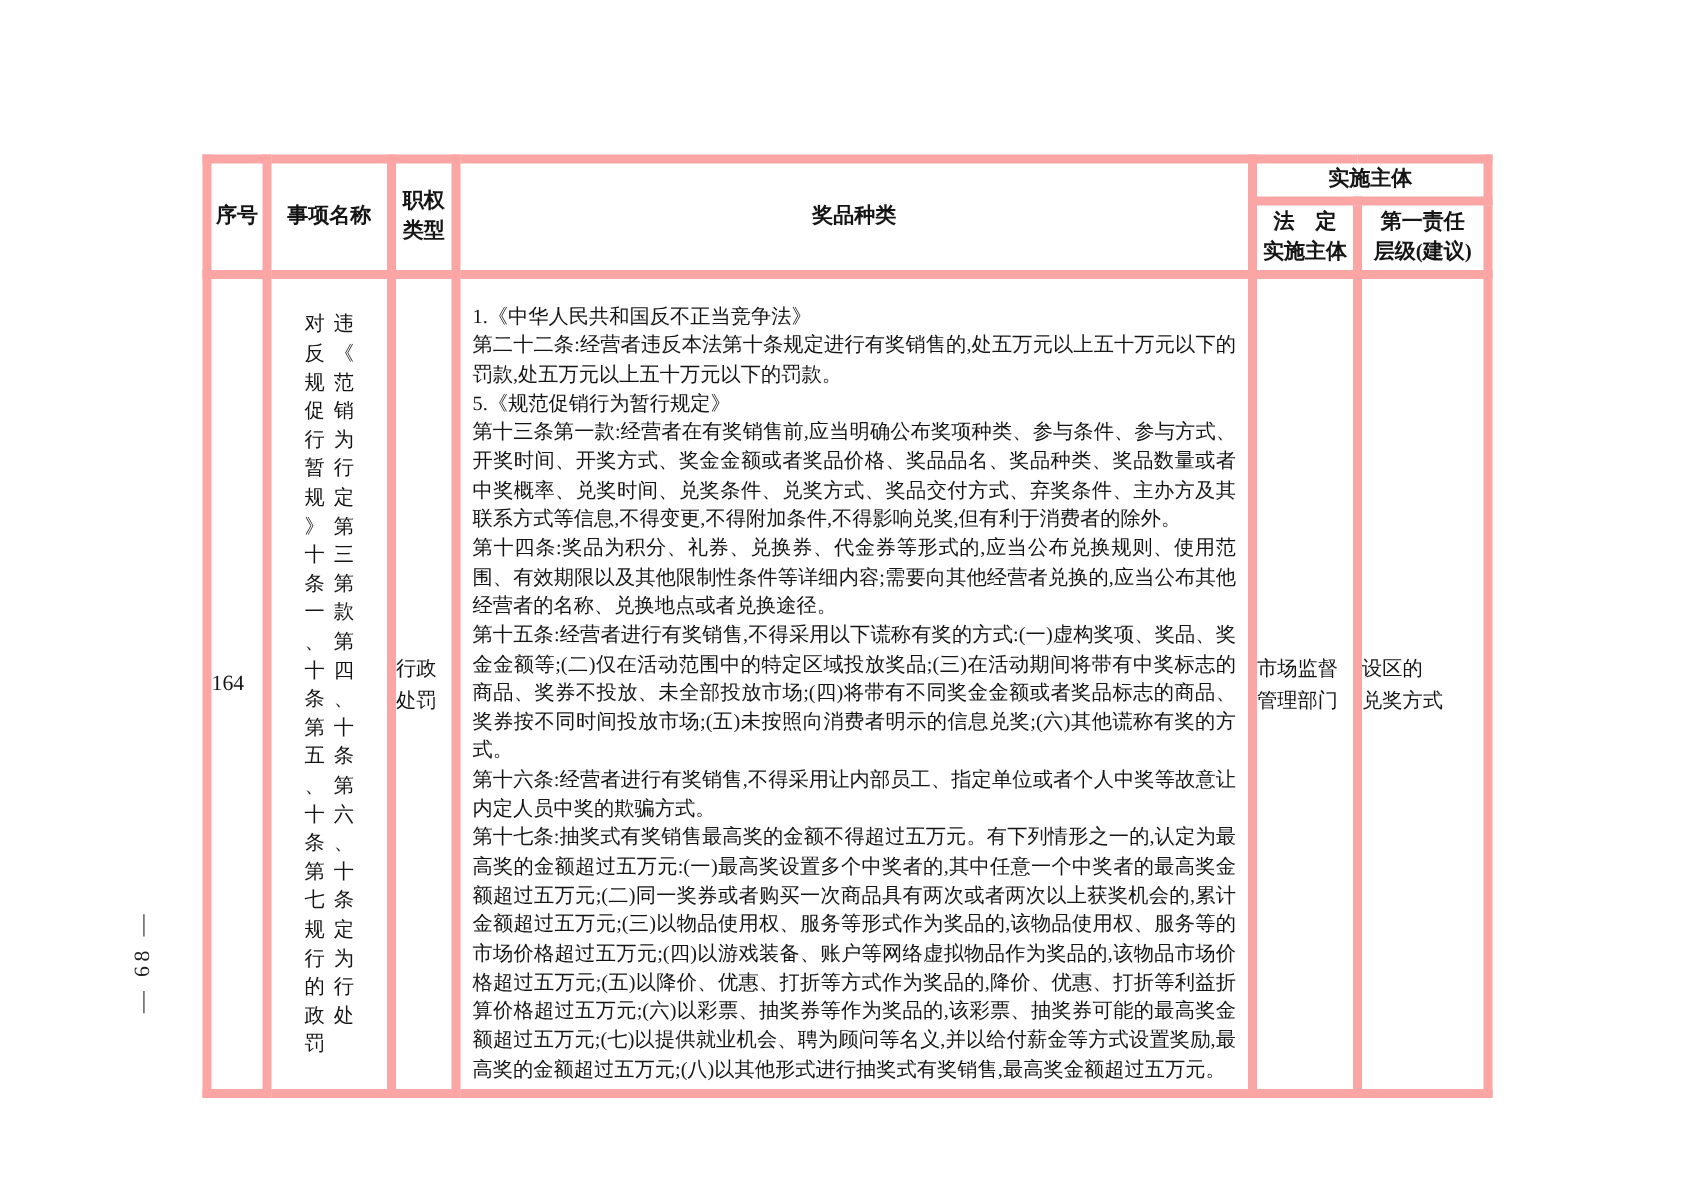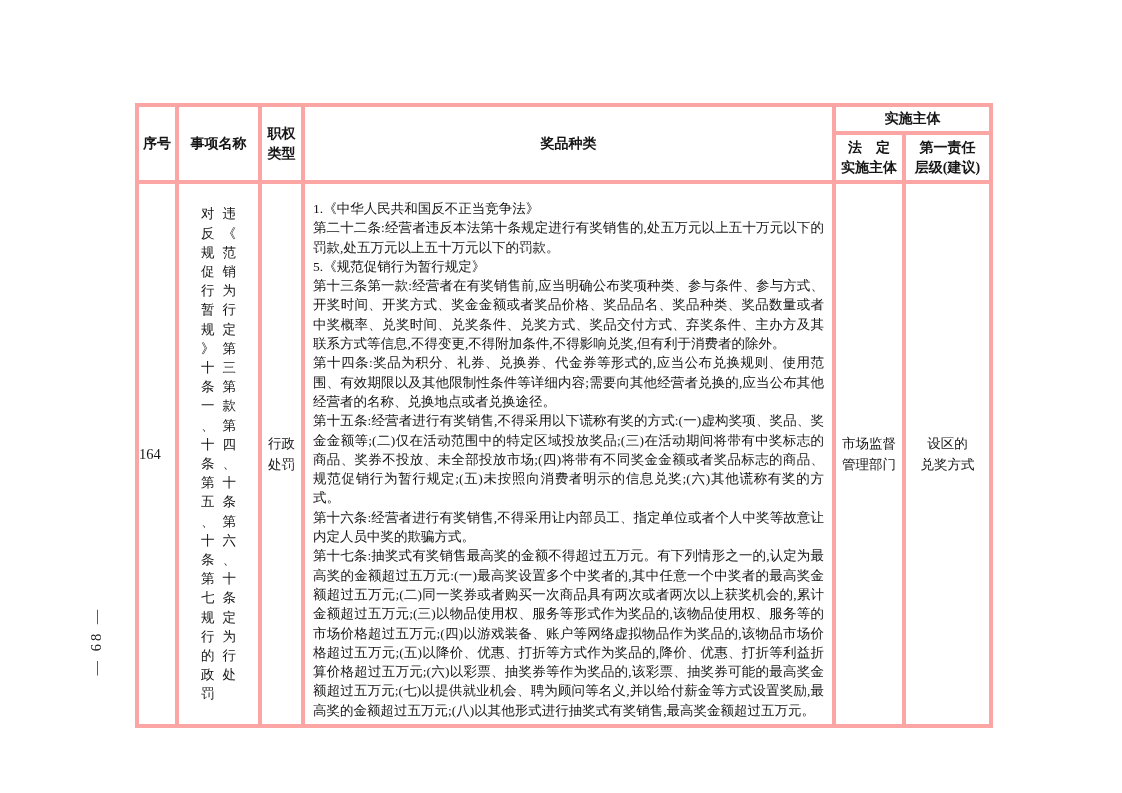--- a/index.html
+++ b/index.html
@@ -16,21 +16,21 @@
     transform:translate(-50%,-50%) rotate(-90deg);
     font-size:14.5px;letter-spacing:3px;white-space:nowrap;color:#222;
   }
 
   table.power-table{
     position:absolute;left:135px;top:103px;width:854px;
     border-collapse:collapse;table-layout:fixed;
     border:2px solid #000;
   }
   .power-table th,.power-table td{
-    border:4px solid #fca5a5;
+    border:6px solid #fca5a5;
     padding:0;
     overflow:hidden;
   }
   .power-table th{
     font-weight:bold;font-size:14px;line-height:20px;
     text-align:center;vertical-align:middle;
     white-space:pre-line;
   }
   tr.hdr-top{height:28px;}
   tr.hdr-sub{height:49px;}
@@ -40,21 +40,21 @@
     vertical-align:middle;
     font-size:14.5px;
   }
   td.c-shixiang{
     padding:4px 22px;vertical-align:middle;
     font-size:13.5px;line-height:19.2px;
     text-align:justify;text-justify:inter-character;
     word-break:break-all;line-break:anywhere;
   }
   td.c-zhiquan,td.c-fading,td.c-zeren{
-    text-align:center;vertical-align:middle;
+    text-align:left;vertical-align:middle;
     font-size:13.5px;line-height:21px;
     white-space:pre-line;
   }
   td.c-yiju{
     padding:15px 8px 4px 8px;vertical-align:top;
     font-size:13.5px;line-height:19.3px;
     text-align:justify;text-justify:inter-character;
   }
   td.c-yiju p{margin:0;word-break:break-all;}
 </style>
@@ -95,21 +95,21 @@
         <td class="c-xuhao">164</td>
         <td class="c-shixiang">对违反《规范促销行为暂行规定》第十三条第一款、第十四条、第十五条、第十六条、第十七条规定行为的行政处罚</td>
         <td class="c-zhiquan">行政
 处罚</td>
         <td class="c-yiju">
           <p>1.《中华人民共和国反不正当竞争法》</p>
           <p>第二十二条:经营者违反本法第十条规定进行有奖销售的,处五万元以上五十万元以下的罚款,处五万元以上五十万元以下的罚款。</p>
           <p>5.《规范促销行为暂行规定》</p>
           <p>第十三条第一款:经营者在有奖销售前,应当明确公布奖项种类、参与条件、参与方式、开奖时间、开奖方式、奖金金额或者奖品价格、奖品品名、奖品种类、奖品数量或者中奖概率、兑奖时间、兑奖条件、兑奖方式、奖品交付方式、弃奖条件、主办方及其联系方式等信息,不得变更,不得附加条件,不得影响兑奖,但有利于消费者的除外。</p>
           <p>第十四条:奖品为积分、礼券、兑换券、代金券等形式的,应当公布兑换规则、使用范围、有效期限以及其他限制性条件等详细内容;需要向其他经营者兑换的,应当公布其他经营者的名称、兑换地点或者兑换途径。</p>
-          <p>第十五条:经营者进行有奖销售,不得采用以下谎称有奖的方式:(一)虚构奖项、奖品、奖金金额等;(二)仅在活动范围中的特定区域投放奖品;(三)在活动期间将带有中奖标志的商品、奖券不投放、未全部投放市场;(四)将带有不同奖金金额或者奖品标志的商品、规范促销行为暂行规定;(五)未按照向消费者明示的信息兑奖;(六)其他谎称有奖的方式。</p>
+          <p>第十五条:经营者进行有奖销售,不得采用以下谎称有奖的方式:(一)虚构奖项、奖品、奖金金额等;(二)仅在活动范围中的特定区域投放奖品;(三)在活动期间将带有中奖标志的商品、奖券不投放、未全部投放市场;(四)将带有不同奖金金额或者奖品标志的商品、奖券按不同时间投放市场;(五)未按照向消费者明示的信息兑奖;(六)其他谎称有奖的方式。</p>
           <p>第十六条:经营者进行有奖销售,不得采用让内部员工、指定单位或者个人中奖等故意让内定人员中奖的欺骗方式。</p>
           <p>第十七条:抽奖式有奖销售最高奖的金额不得超过五万元。有下列情形之一的,认定为最高奖的金额超过五万元:(一)最高奖设置多个中奖者的,其中任意一个中奖者的最高奖金额超过五万元;(二)同一奖券或者购买一次商品具有两次或者两次以上获奖机会的,累计金额超过五万元;(三)以物品使用权、服务等形式作为奖品的,该物品使用权、服务等的市场价格超过五万元;(四)以游戏装备、账户等网络虚拟物品作为奖品的,该物品市场价格超过五万元;(五)以降价、优惠、打折等方式作为奖品的,降价、优惠、打折等利益折算价格超过五万元;(六)以彩票、抽奖券等作为奖品的,该彩票、抽奖券可能的最高奖金额超过五万元;(七)以提供就业机会、聘为顾问等名义,并以给付薪金等方式设置奖励,最高奖的金额超过五万元;(八)以其他形式进行抽奖式有奖销售,最高奖金额超过五万元。</p>
         </td>
         <td class="c-fading">市场监督
 管理部门</td>
         <td class="c-zeren">设区的
 兑奖方式</td>
       </tr>
     </tbody>
   </table>

